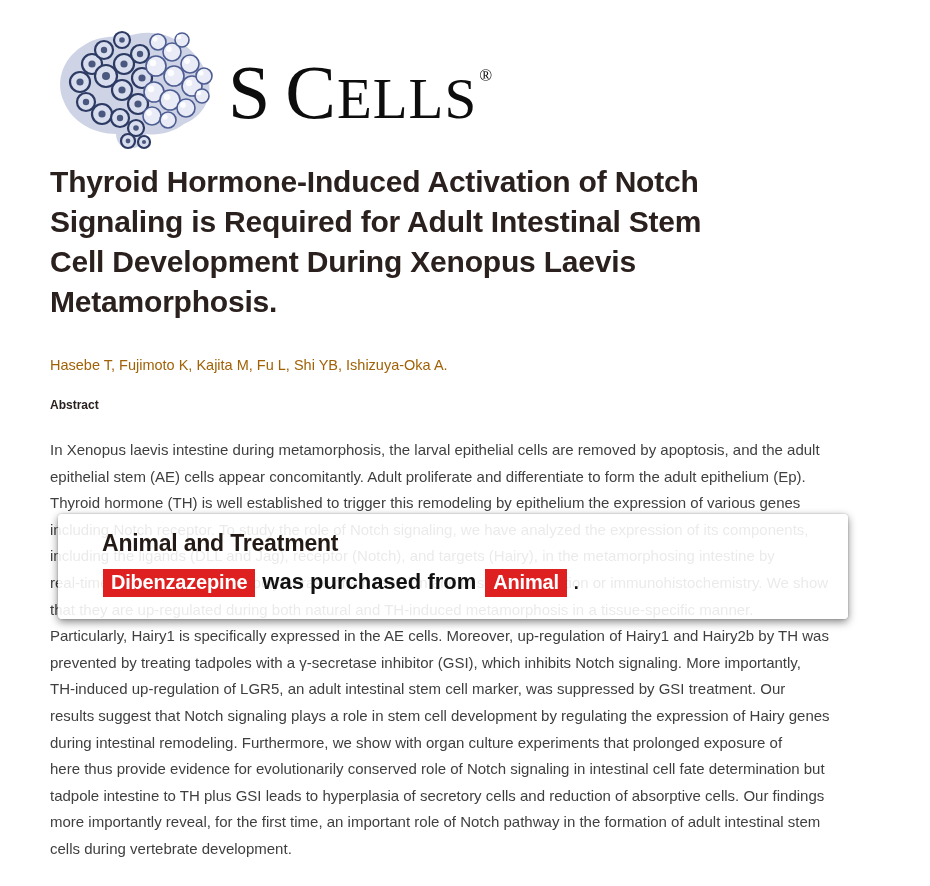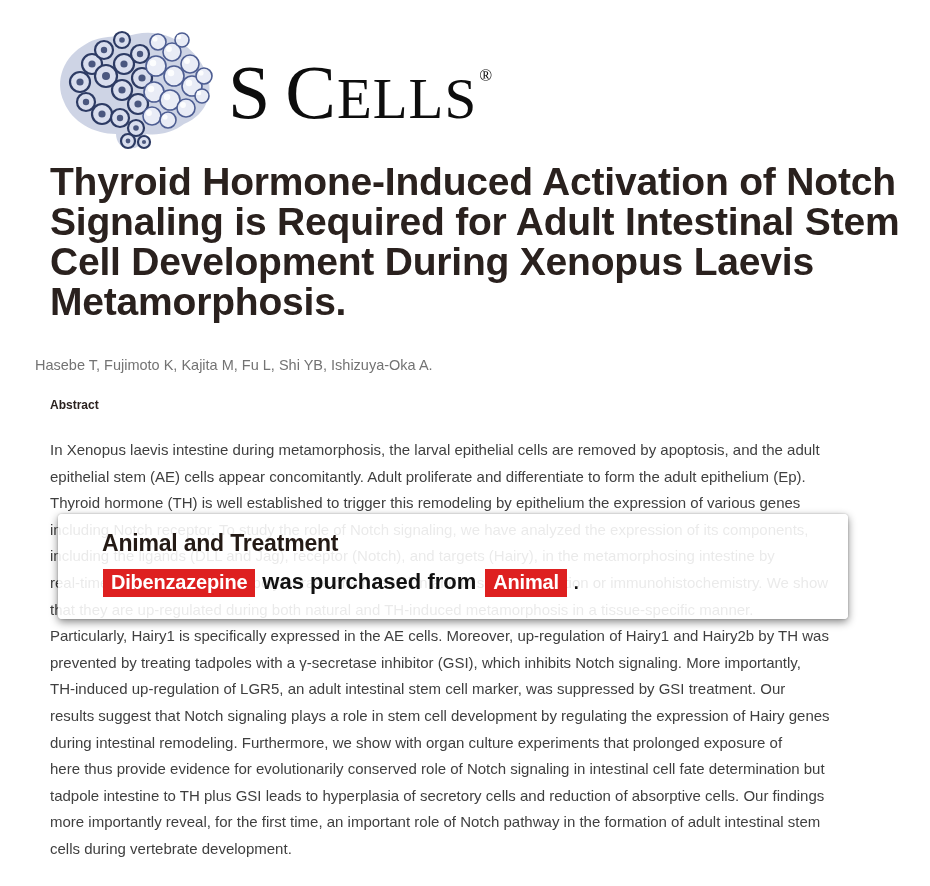--- a/index.html
+++ b/index.html
@@ -18,28 +18,28 @@
     letter-spacing:1px; white-space:pre;
   }
   .logo-initial { font-size:76px; line-height:1; }
   .logo-caps    { font-size:57px; line-height:1; }
   .logo-word2   { margin-left:14px; }
   .logo-reg     { font-size:17px; align-self:flex-start; margin-top:12px; margin-left:2px; }
 
   
   .article-title {
     position:absolute; left:50px; top:162px; width:860px;
-    font-size:39px; font-weight:bold; color:#2a211e;
+    font-size:30px; font-weight:bold; color:#2a211e;
     line-height:40px; letter-spacing:-0.2px;
   }
   .title-line { white-space:nowrap; }
 
   .authors {
-    position:absolute; left:35px; top:357px;
-    font-size:14.5px; color:#737373;
+    position:absolute; left:50px; top:357px;
+    font-size:14.5px; color:#a16207;
   }
 
   .abstract-heading {
     position:absolute; left:50px; top:398px;
     font-size:12px; font-weight:bold; color:#2a211e;
   }
 
   .abstract {
     position:absolute; left:50px; top:437px; width:880px;
     font-size:15px; color:#3f3f3f;

